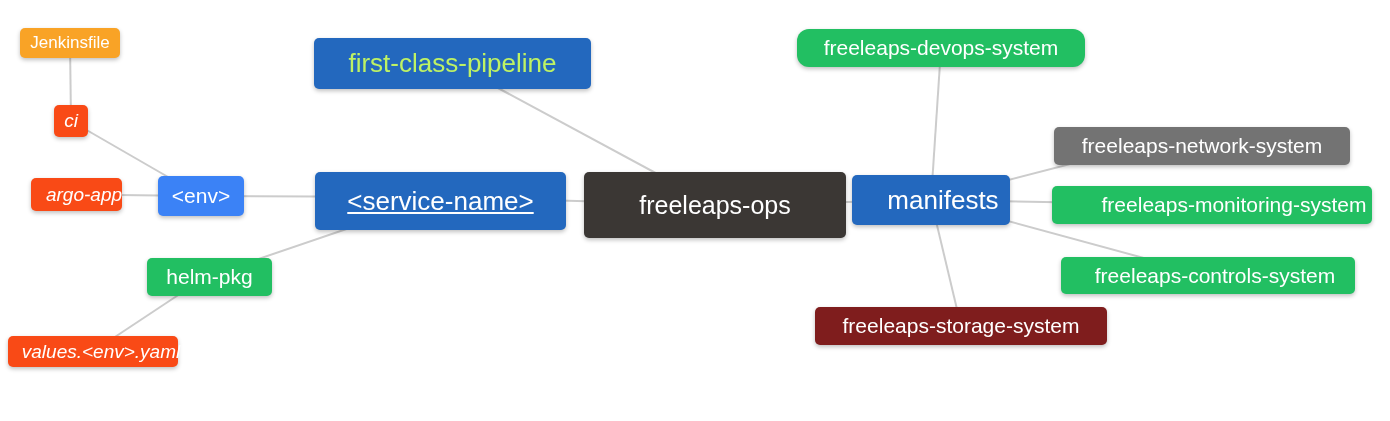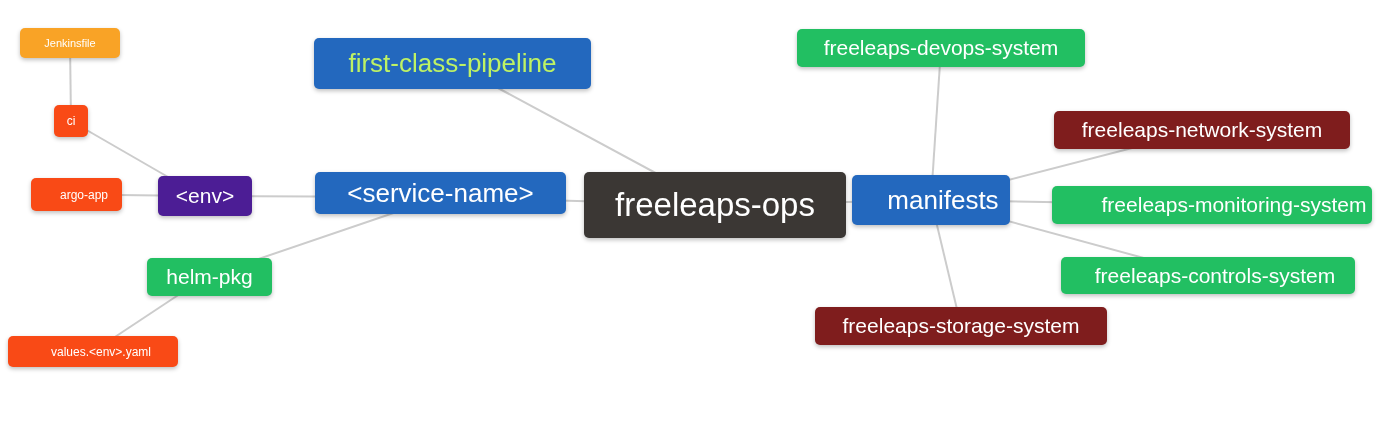--- a/index.html
+++ b/index.html
@@ -30,25 +30,25 @@
     align-items: center;
     justify-content: center;
     color: #ffffff;
     border-radius: 5px;
     box-shadow: 0 2px 4px rgba(0,0,0,0.25);
     box-sizing: border-box;
     white-space: nowrap;
     cursor: default;
     user-select: none;
   }
-  .lvl-1 { font-size: 33px; }
+  .lvl-1 { font-size: 25px; }
   .lvl-2 { font-size: 26px; }
   .lvl-3 { font-size: 21px; }
-  .lvl-4 { font-size: 12px; }
-  .lvl-5 { font-size: 11px; }
+  .lvl-4 { font-size: 19px; font-style: italic; }
+  .lvl-5 { font-size: 17px; }
 </style>
 </head>
 <body>
 
 <div class="canvas">
   <svg class="edge-layer" viewBox="0 0 1390 421" xmlns="http://www.w3.org/2000/svg">
       <line x1="70" y1="43" x2="71" y2="121" stroke="#CCCCCC" stroke-width="2"></line>
       <line x1="71" y1="121" x2="201" y2="196" stroke="#CCCCCC" stroke-width="2"></line>
       <line x1="76.5" y1="194.5" x2="201" y2="196" stroke="#CCCCCC" stroke-width="2"></line>
       <line x1="201" y1="196" x2="440.5" y2="197" stroke="#CCCCCC" stroke-width="2"></line>
@@ -60,26 +60,26 @@
       <line x1="931" y1="200" x2="941" y2="48" stroke="#CCCCCC" stroke-width="2"></line>
       <line x1="931" y1="200" x2="1202" y2="130" stroke="#CCCCCC" stroke-width="2"></line>
       <line x1="931" y1="200" x2="1212" y2="205" stroke="#CCCCCC" stroke-width="2"></line>
       <line x1="931" y1="200" x2="1208" y2="275.5" stroke="#CCCCCC" stroke-width="2"></line>
       <line x1="931" y1="200" x2="961" y2="326" stroke="#CCCCCC" stroke-width="2"></line>
     </svg>
   <div>
       <div class="node lvl-5" style="left: 20px; top: 28px; width: 100px; height: 30px; background: rgb(249, 163, 38); color: rgb(255, 255, 255);">Jenkinsfile</div>
       <div class="node lvl-4" style="left: 54px; top: 105px; width: 34px; height: 32px; background: rgb(249, 74, 22); color: rgb(255, 255, 255);">ci</div>
       <div class="node lvl-4" style="left: 31px; top: 178px; width: 91px; height: 33px; background: rgb(249, 74, 22); color: rgb(255, 255, 255); padding-left: 15px;">argo-app</div>
-      <div class="node lvl-3" style="left: 158px; top: 176px; width: 94px; height: 40px; background: #4c1d95; color: rgb(255, 255, 255);">&lt;env&gt;</div>
+      <div class="node lvl-3" style="left: 158px; top: 176px; width: 86px; height: 40px; background: #3b82f6; color: rgb(255, 255, 255);">&lt;env&gt;</div>
       <div class="node lvl-3" style="left: 147px; top: 258px; width: 125px; height: 38px; background: rgb(34, 191, 98); color: rgb(255, 255, 255);">helm-pkg</div>
       <div class="node lvl-4" style="left: 8px; top: 336px; width: 170px; height: 31px; background: rgb(249, 74, 22); color: rgb(255, 255, 255); padding-left: 16px;">values.&lt;env&gt;.yaml</div>
       <div class="node lvl-2" style="left: 314px; top: 38px; width: 277px; height: 51px; background: rgb(35, 104, 190); color: #bef264;">first-class-pipeline</div>
-      <div class="node lvl-2" style="left: 315px; top: 172px; width: 251px; height: 42px; background: rgb(35, 104, 190); color: rgb(255, 255, 255);">&lt;service-name&gt;</div>
+      <div class="node lvl-2" style="left: 315px; top: 172px; width: 251px; height: 58px; background: rgb(35, 104, 190); color: rgb(255, 255, 255); text-decoration: underline;">&lt;service-name&gt;</div>
       <div class="node lvl-1" style="left: 584px; top: 172px; width: 262px; height: 66px; background: rgb(59, 55, 52); color: rgb(255, 255, 255);">freeleaps-ops</div>
       <div class="node lvl-2" style="left: 852px; top: 175px; width: 158px; height: 50px; background: rgb(35, 104, 190); color: rgb(255, 255, 255); padding-left: 24px;">manifests</div>
-      <div class="node lvl-3" style="left: 797px; top: 29px; width: 288px; height: 38px; background: rgb(34, 191, 98); color: rgb(255, 255, 255);">freeleaps-devops-system</div>
-      <div class="node lvl-3" style="left: 1054px; top: 111px; width: 296px; height: 38px; background: #7f1d1d; color: rgb(255, 255, 255);">freeleaps-network-system</div>
+      <div class="node lvl-3" style="left: 797px; top: 29px; width: 288px; height: 38px; background: rgb(34, 191, 98); color: rgb(255, 255, 255); border-radius: 12px;">freeleaps-devops-system</div>
+      <div class="node lvl-3" style="left: 1054px; top: 127px; width: 296px; height: 38px; background: #737373; color: rgb(255, 255, 255);">freeleaps-network-system</div>
       <div class="node lvl-3" style="left: 1052px; top: 186px; width: 320px; height: 38px; background: rgb(34, 191, 98); color: rgb(255, 255, 255); padding-left: 44px;">freeleaps-monitoring-system</div>
       <div class="node lvl-3" style="left: 1061px; top: 257px; width: 294px; height: 37px; background: rgb(34, 191, 98); color: rgb(255, 255, 255); padding-left: 14px;">freeleaps-controls-system</div>
       <div class="node lvl-3" style="left: 815px; top: 307px; width: 292px; height: 38px; background: #7f1d1d; color: rgb(255, 255, 255);">freeleaps-storage-system</div>
     </div>
 </div>
 
 </body></html>

